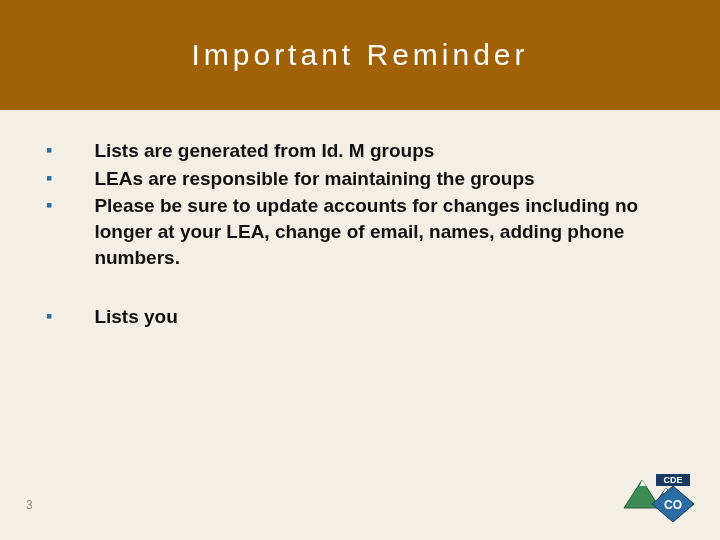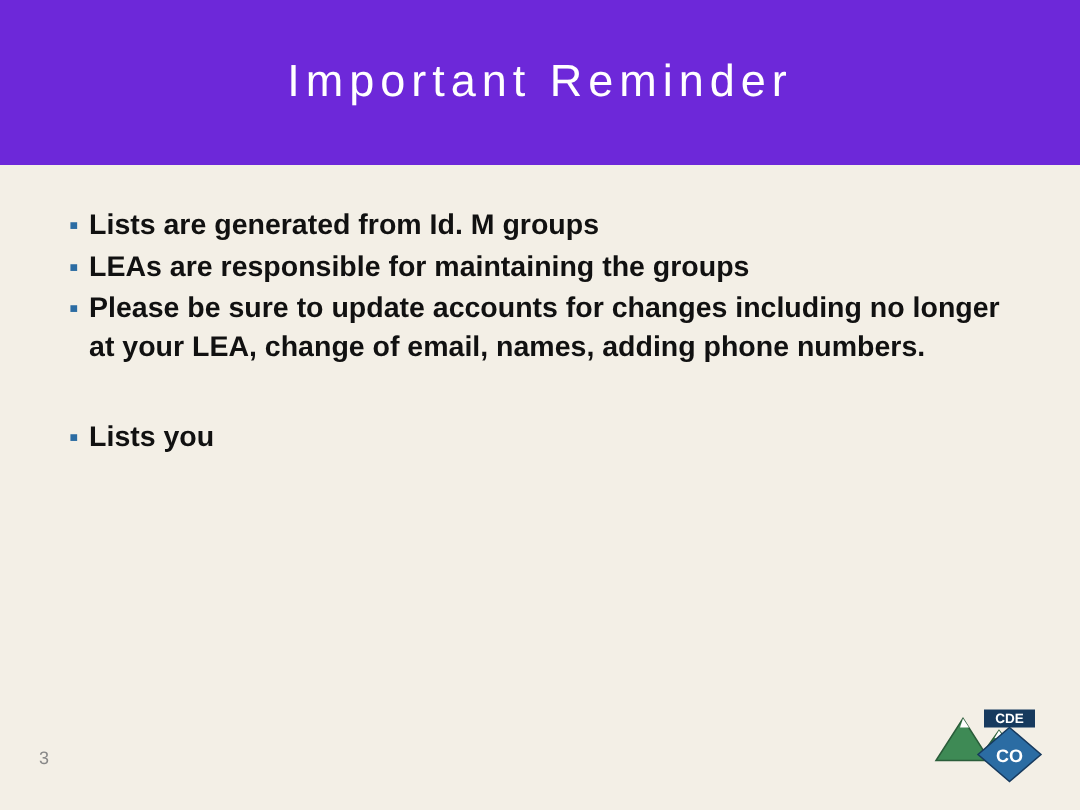--- a/index.html
+++ b/index.html
@@ -4,21 +4,21 @@
 <style>
   * { box-sizing: border-box; margin: 0; padding: 0; }
   html, body { width: 720px; height: 540px; }
   body {
     font-family: Arial, Helvetica, sans-serif;
     background: #f3efe6;
     position: relative;
     overflow: hidden;
   }
   .header {
-    background: #6d28d9;
+    background: #a16207;
     height: 110px;
     width: 100%;
     display: flex;
     align-items: center;
     justify-content: center;
   }
   .header h1 {
     color: #ffffff;
     font-size: 30px;
     font-weight: 400;
@@ -40,21 +40,21 @@
     line-height: 1.35;
     margin-bottom: 2px;
   }
   .bullet-mark {
     color: #2b6ca3;
     font-size: 18px;
     margin-right: 7px;
     line-height: 1.4;
     flex-shrink: 0;
   }
-  .bullet-text { flex: 1; }
+  .bullet-text { flex: 1; margin-left: 35px; }
   .page-number {
     position: absolute;
     left: 26px;
     bottom: 28px;
     font-size: 12px;
     color: #888;
   }
   .logo {
     position: absolute;
     right: 18px;

